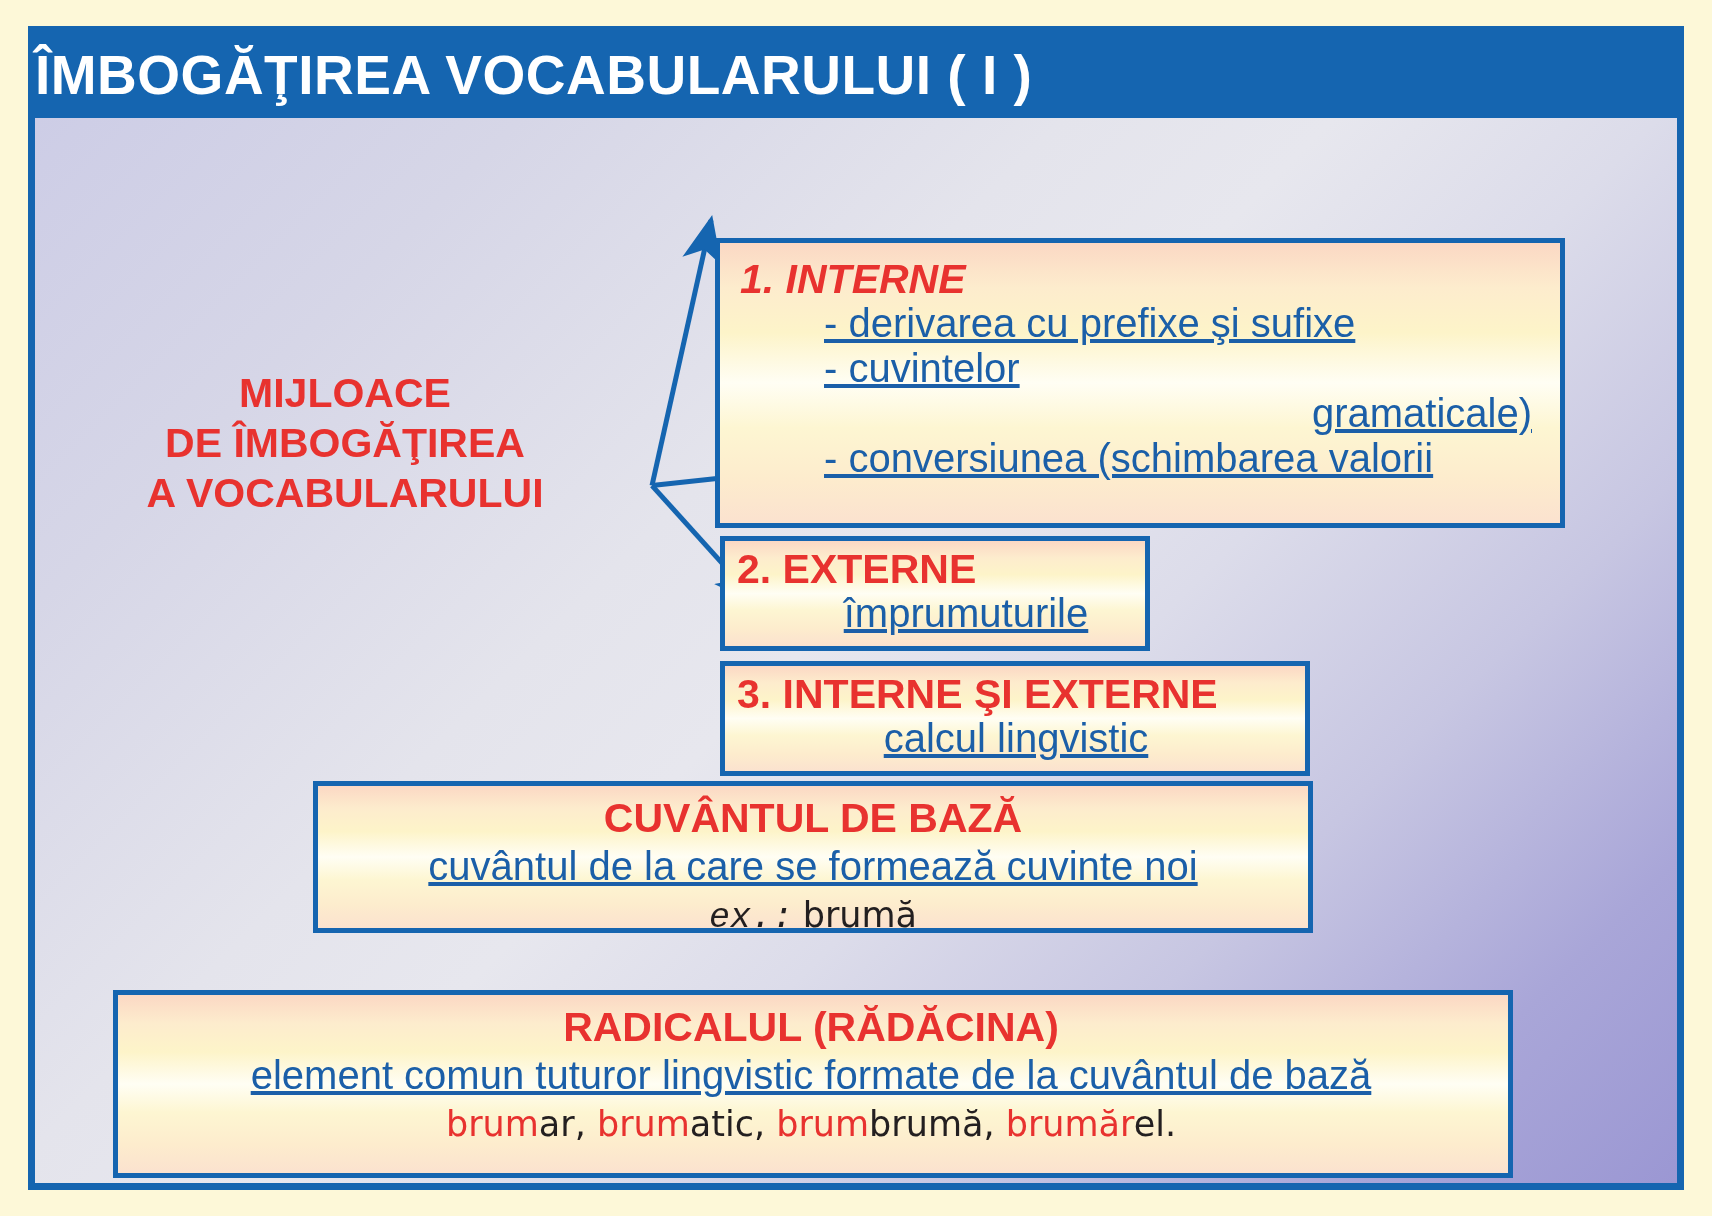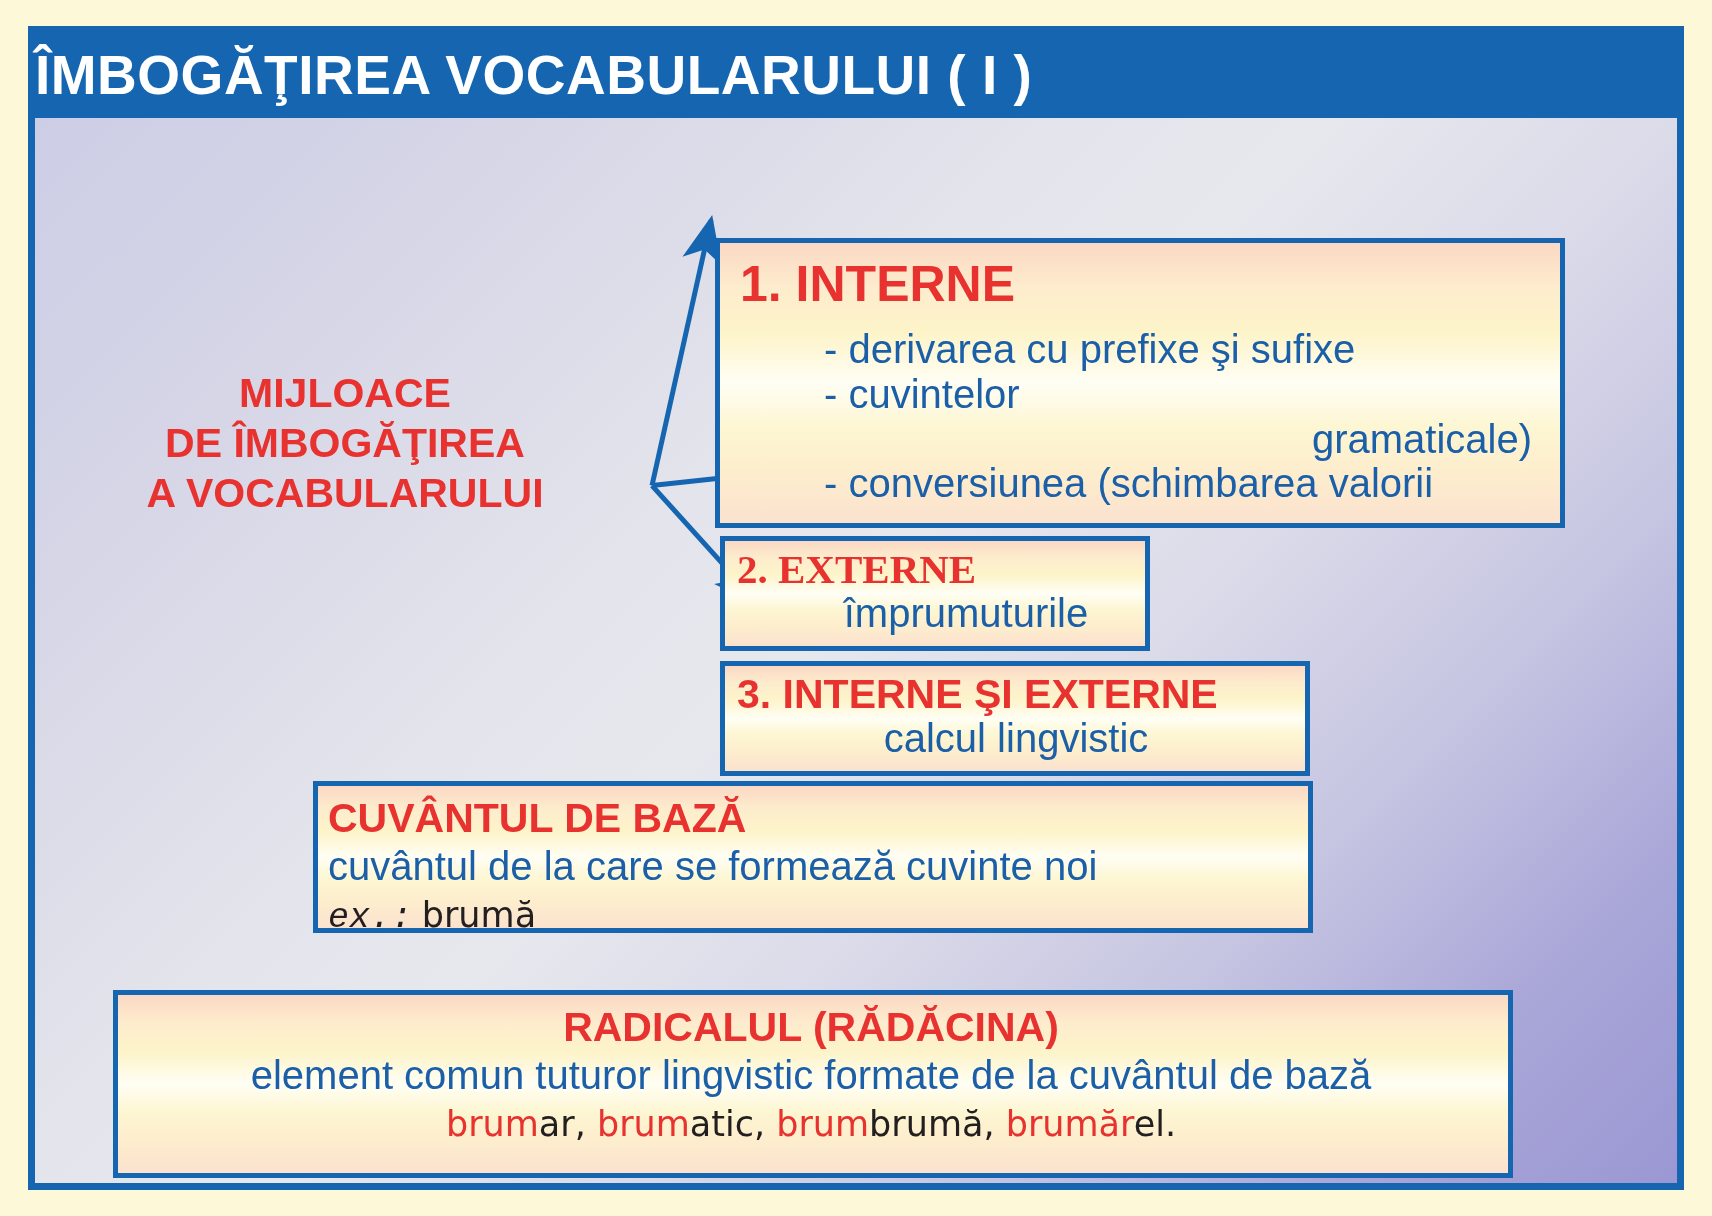--- a/index.html
+++ b/index.html
@@ -89,20 +89,21 @@
   }
 
   .red-head {
     color: #E8322F;
     font-weight: bold;
     line-height: 1.08;
   }
   .blue-body {
     color: #1B5FA8;
     line-height: 1.12;
+    text-decoration: underline;
   }
 
   
   #mijloace {
     position: absolute;
     left: 60px;
     top: 250px;
     width: 500px;
     text-align: center;
     color: #E8322F;
@@ -112,42 +113,42 @@
   }
 
   
   #box-interne {
     left: 680px;
     top: 120px;
     width: 850px;
     height: 290px;
     padding: 10px 18px 0 14px;
   }
-  #box-interne .hd { font-size: 50px; margin: 4px 0 16px 6px; }
+  #box-interne .hd { font-size: 41px; margin: 4px 0 0 6px; font-style: italic; }
   #box-interne .li {
     font-size: 40px;
     margin-left: 90px;
     text-indent: 0;
     white-space: nowrap;
   }
   #box-interne .li2 {
     font-size: 40px;
     text-align: right;
     margin-right: 10px;
   }
 
   
   #box-externe {
     left: 685px;
     top: 418px;
     width: 430px;
     height: 115px;
     padding: 6px 10px 0 12px;
   }
-  #box-externe .hd { font-size: 41px; font-family: Liberation Serif, serif; }
+  #box-externe .hd { font-size: 41px; }
   #box-externe .sub {
     font-size: 40px;
     text-align: center;
     margin-left: 60px;
   }
 
   
   #box-mixt {
     left: 685px;
     top: 543px;
@@ -158,21 +159,21 @@
   #box-mixt .hd { font-size: 41px; }
   #box-mixt .sub { font-size: 40px; text-align: center; }
 
   
   #box-cuvant {
     left: 278px;
     top: 663px;
     width: 1000px;
     height: 152px;
     padding: 10px 10px 0 10px;
-    text-align: left;
+    text-align: center;
   }
   #box-cuvant .hd { font-size: 41px; }
   #box-cuvant .sub { font-size: 40px; margin-top: 4px; }
   #box-cuvant .ex {
     font-size: 35px;
     color: #231f20;
     margin-top: 6px;
   }
   #box-cuvant .ex .lbl {
     font-style: italic;

